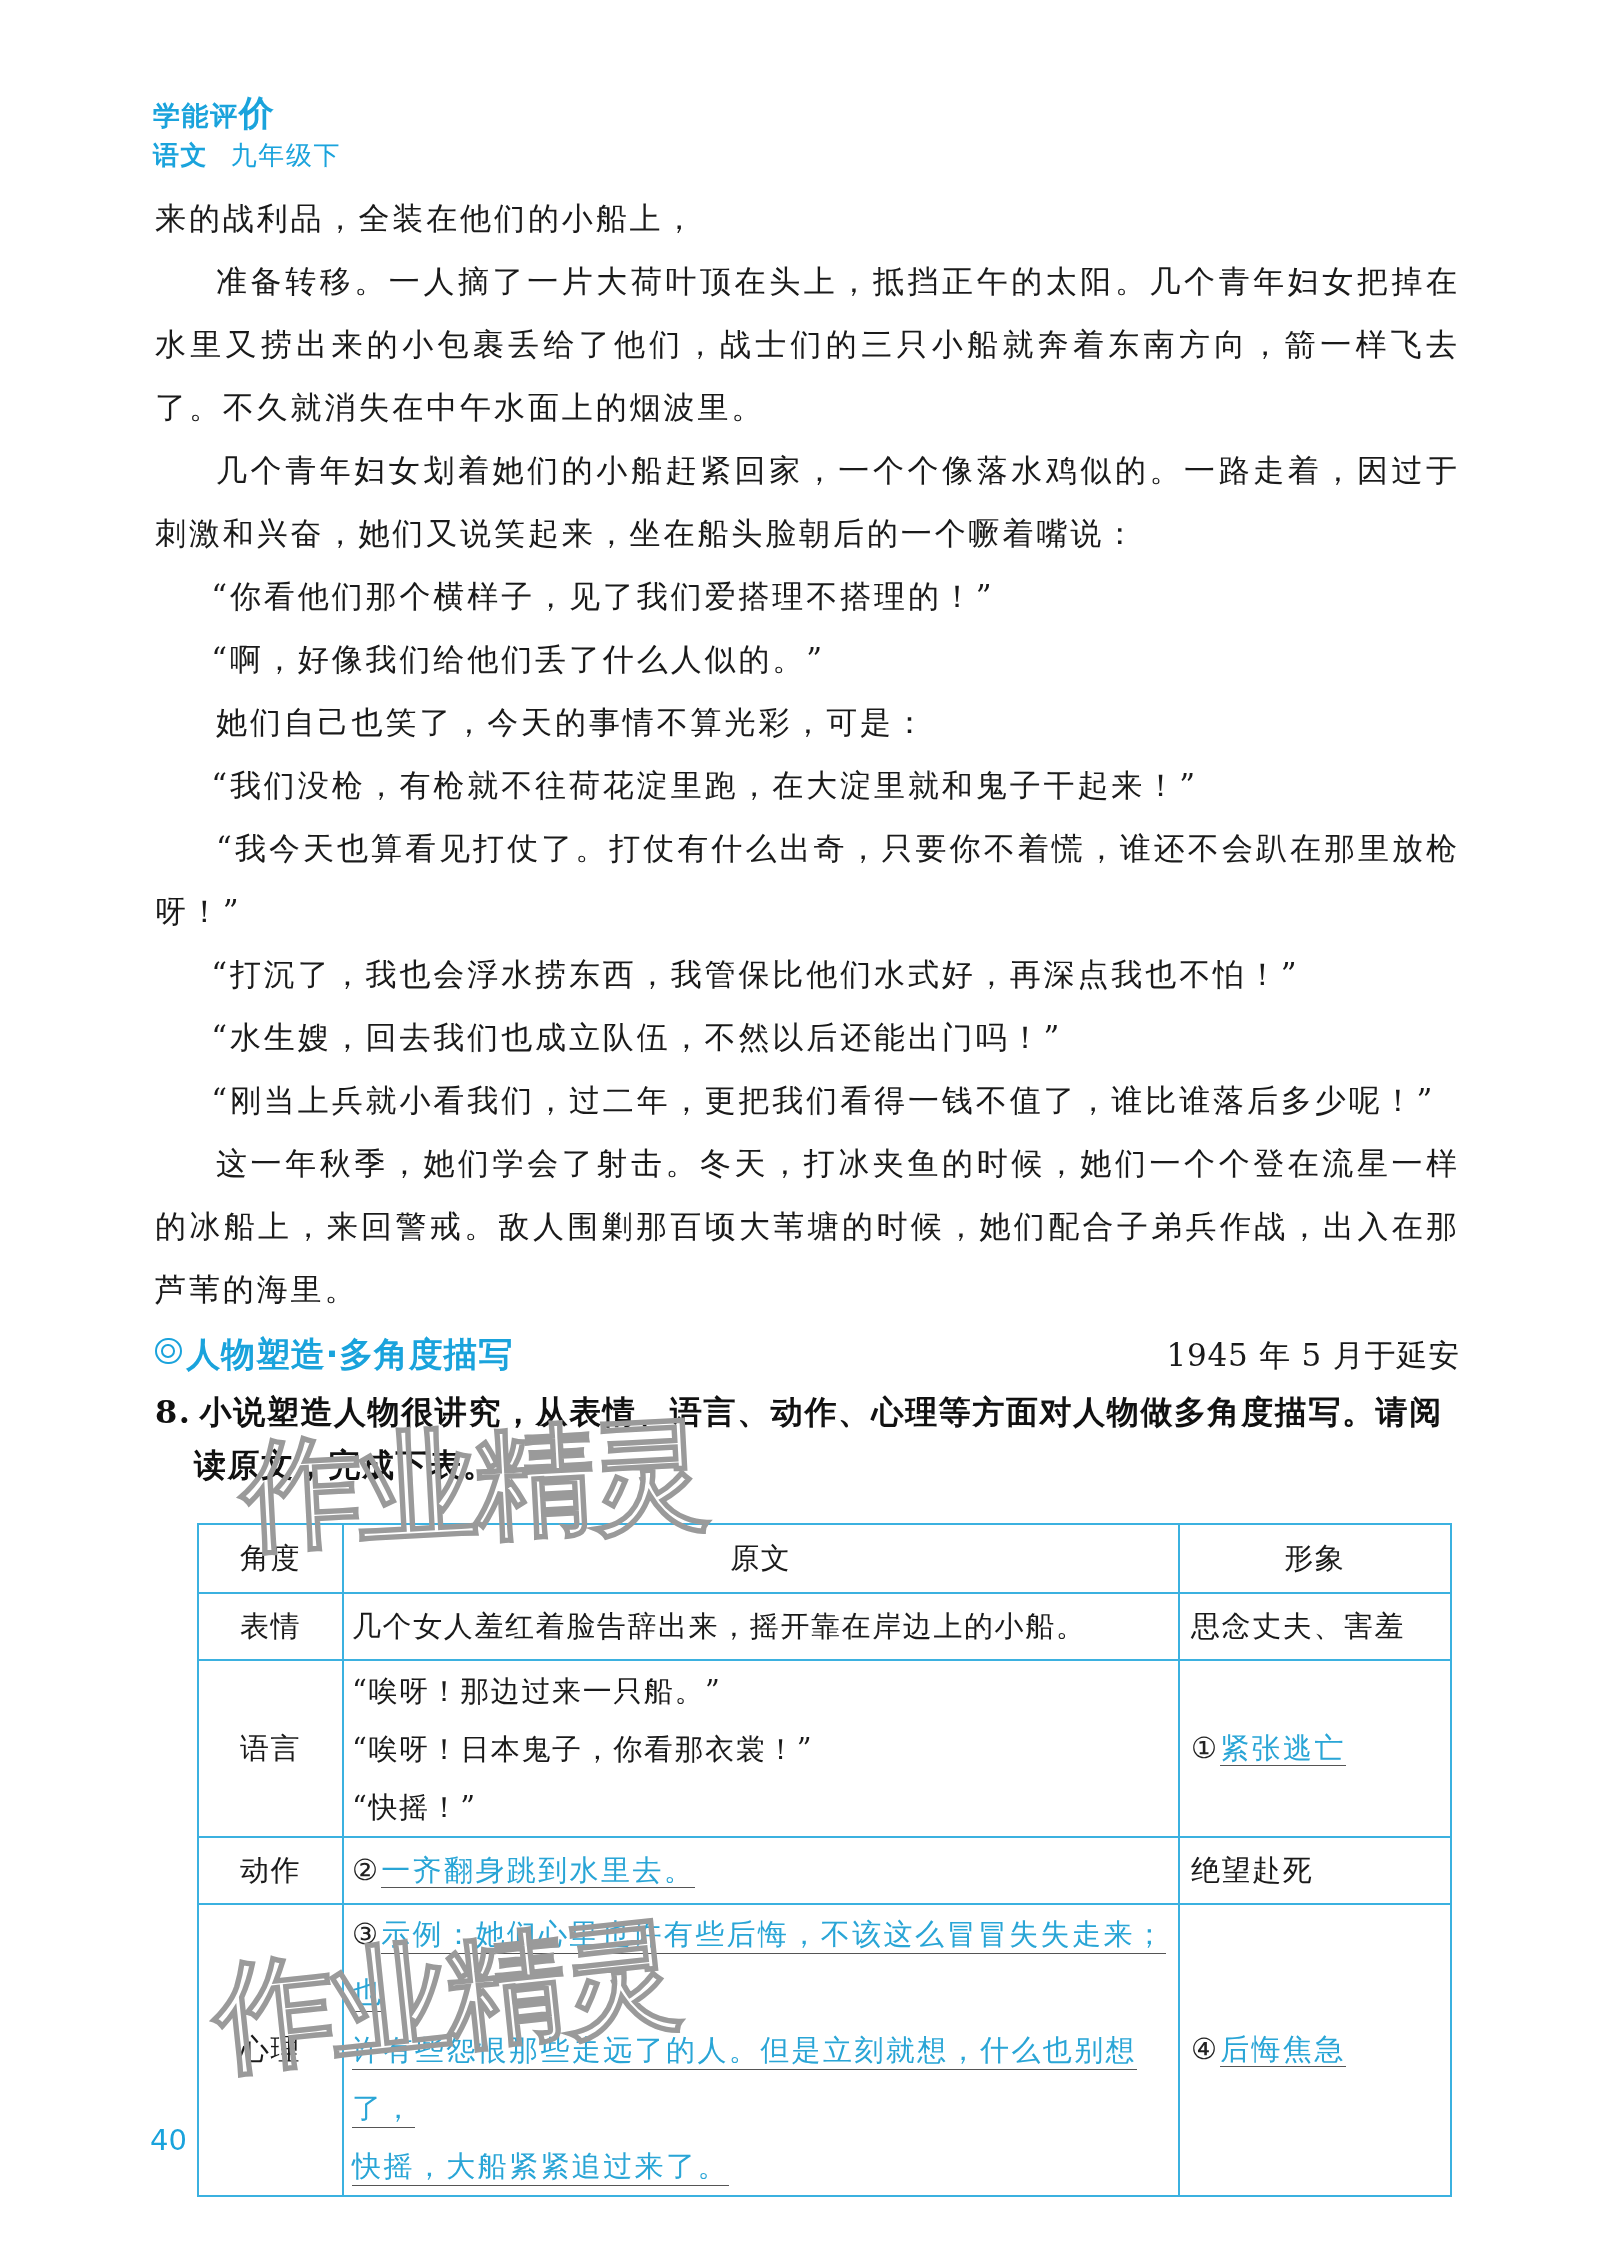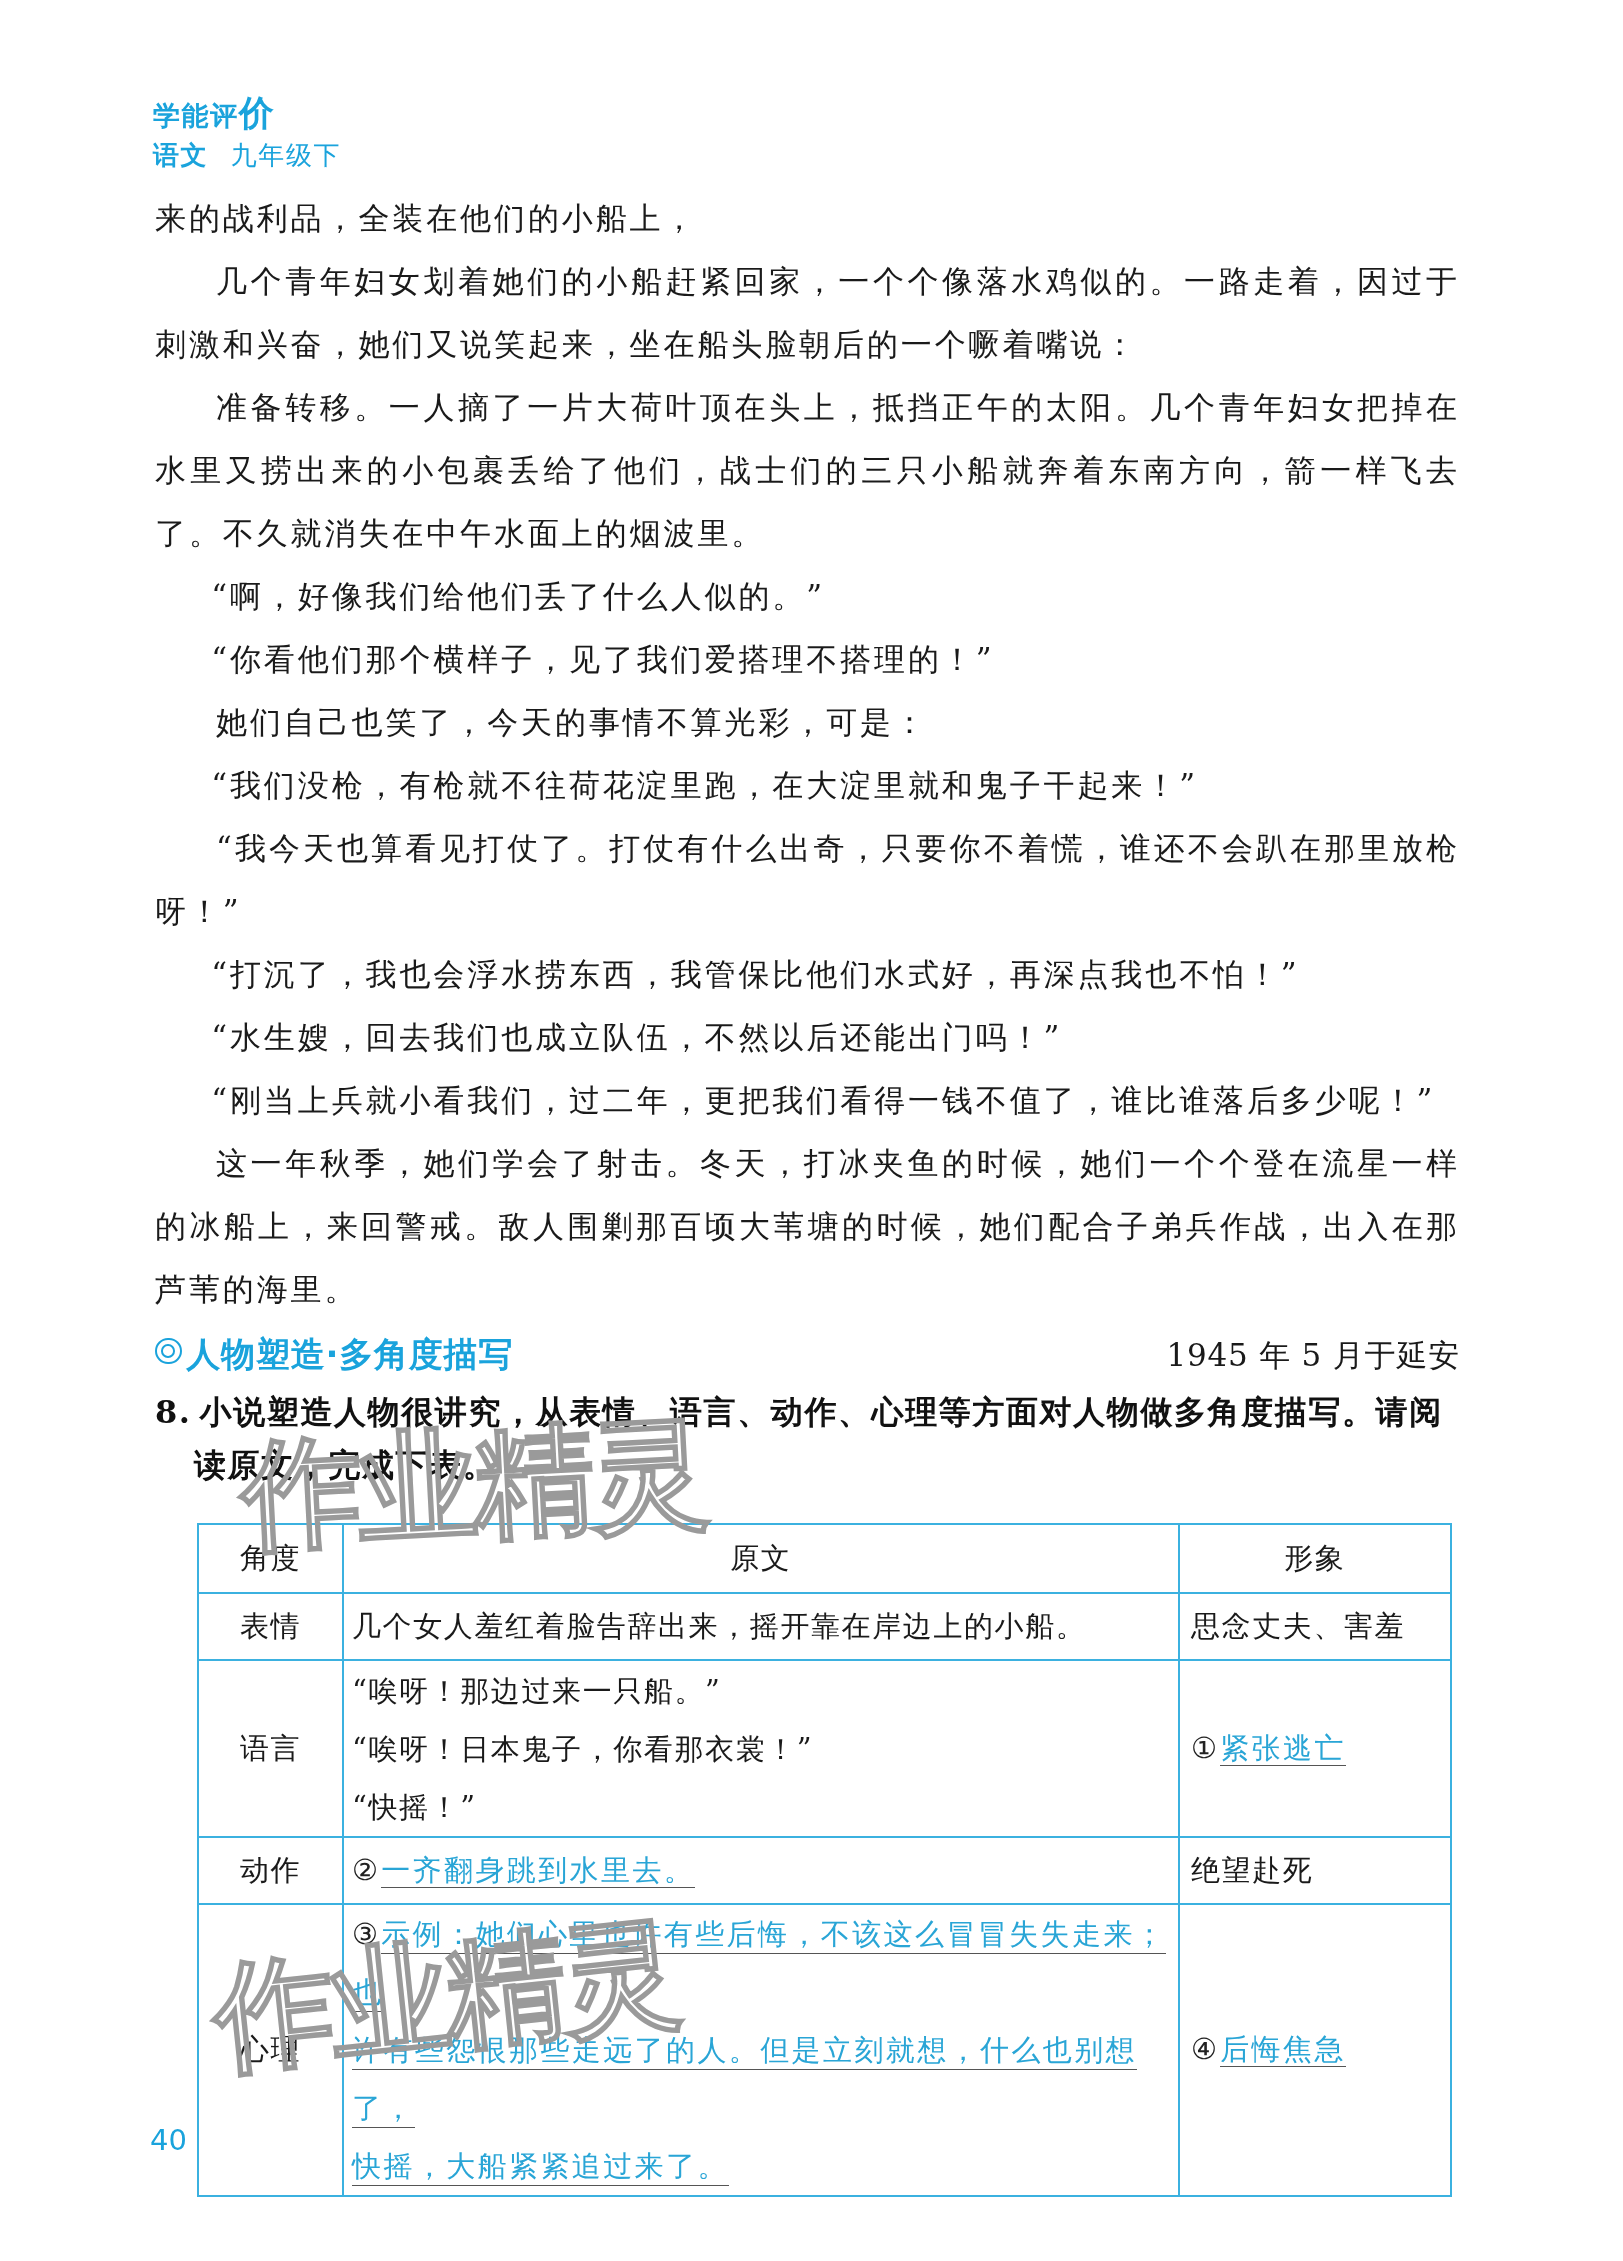--- a/index.html
+++ b/index.html
@@ -107,24 +107,24 @@
 
 <div class="abs brand">
   <span>学能评</span><span class="big">价</span>
 </div>
 <div class="abs subject">
   <span>语文</span><span class="grade">九年级下</span>
 </div>
 
 <div class="abs passage">
   <p>来的战利品，全装在他们的小船上，</p>
+  <p class="indent">准备转移。一人摘了一片大荷叶顶在头上，抵挡正午的太阳。几个青年妇女把掉在水里又捞出来的小包裹丢给了他们，战士们的三只小船就奔着东南方向，箭一样飞去了。不久就消失在中午水面上的烟波里。</p>
   <p class="indent">几个青年妇女划着她们的小船赶紧回家，一个个像落水鸡似的。一路走着，因过于刺激和兴奋，她们又说笑起来，坐在船头脸朝后的一个噘着嘴说：</p>
-  <p class="indent">准备转移。一人摘了一片大荷叶顶在头上，抵挡正午的太阳。几个青年妇女把掉在水里又捞出来的小包裹丢给了他们，战士们的三只小船就奔着东南方向，箭一样飞去了。不久就消失在中午水面上的烟波里。</p>
+  <p class="quote">“你看他们那个横样子，见了我们爱搭理不搭理的！”</p>
   <p class="quote">“啊，好像我们给他们丢了什么人似的。”</p>
-  <p class="quote">“你看他们那个横样子，见了我们爱搭理不搭理的！”</p>
   <p class="indent">她们自己也笑了，今天的事情不算光彩，可是：</p>
   <p class="quote">“我们没枪，有枪就不往荷花淀里跑，在大淀里就和鬼子干起来！”</p>
   <p class="indent">“我今天也算看见打仗了。打仗有什么出奇，只要你不着慌，谁还不会趴在那里放枪呀！”</p>
   <p class="quote">“打沉了，我也会浮水捞东西，我管保比他们水式好，再深点我也不怕！”</p>
   <p class="quote">“水生嫂，回去我们也成立队伍，不然以后还能出门吗！”</p>
   <p class="quote">“刚当上兵就小看我们，过二年，更把我们看得一钱不值了，谁比谁落后多少呢！”</p>
   <p class="indent">这一年秋季，她们学会了射击。冬天，打冰夹鱼的时候，她们一个个登在流星一样的冰船上，来回警戒。敌人围剿那百顷大苇塘的时候，她们配合子弟兵作战，出入在那芦苇的海里。</p>
   <p class="sign">1945 年 5 月于延安</p>
 </div>
 

